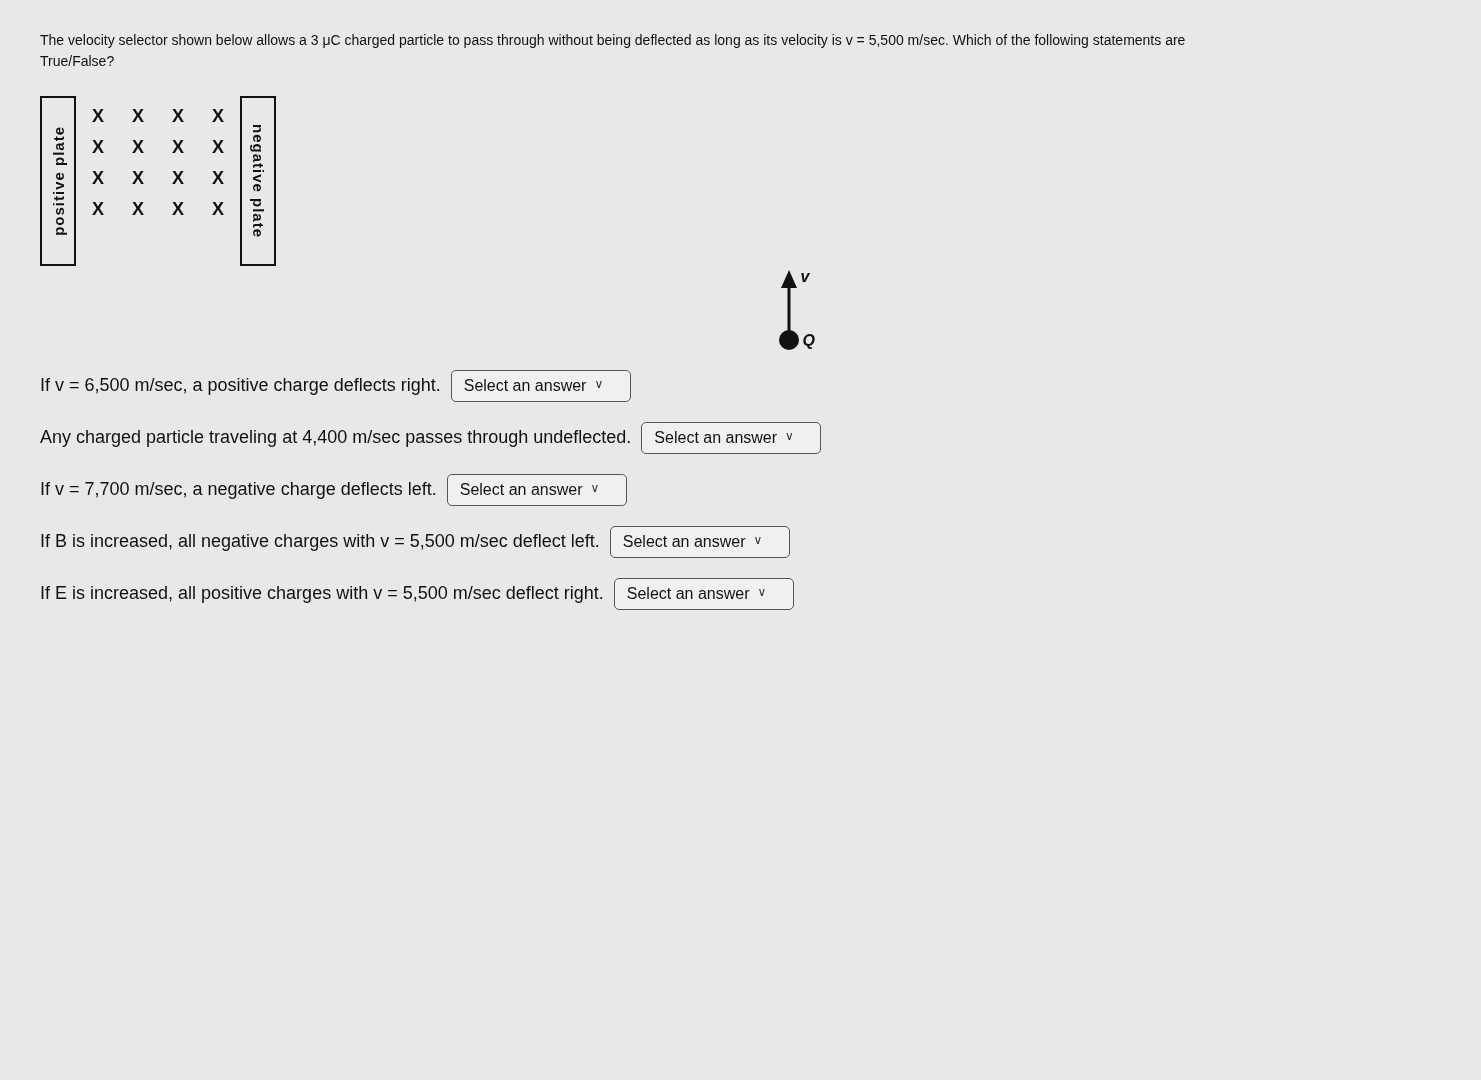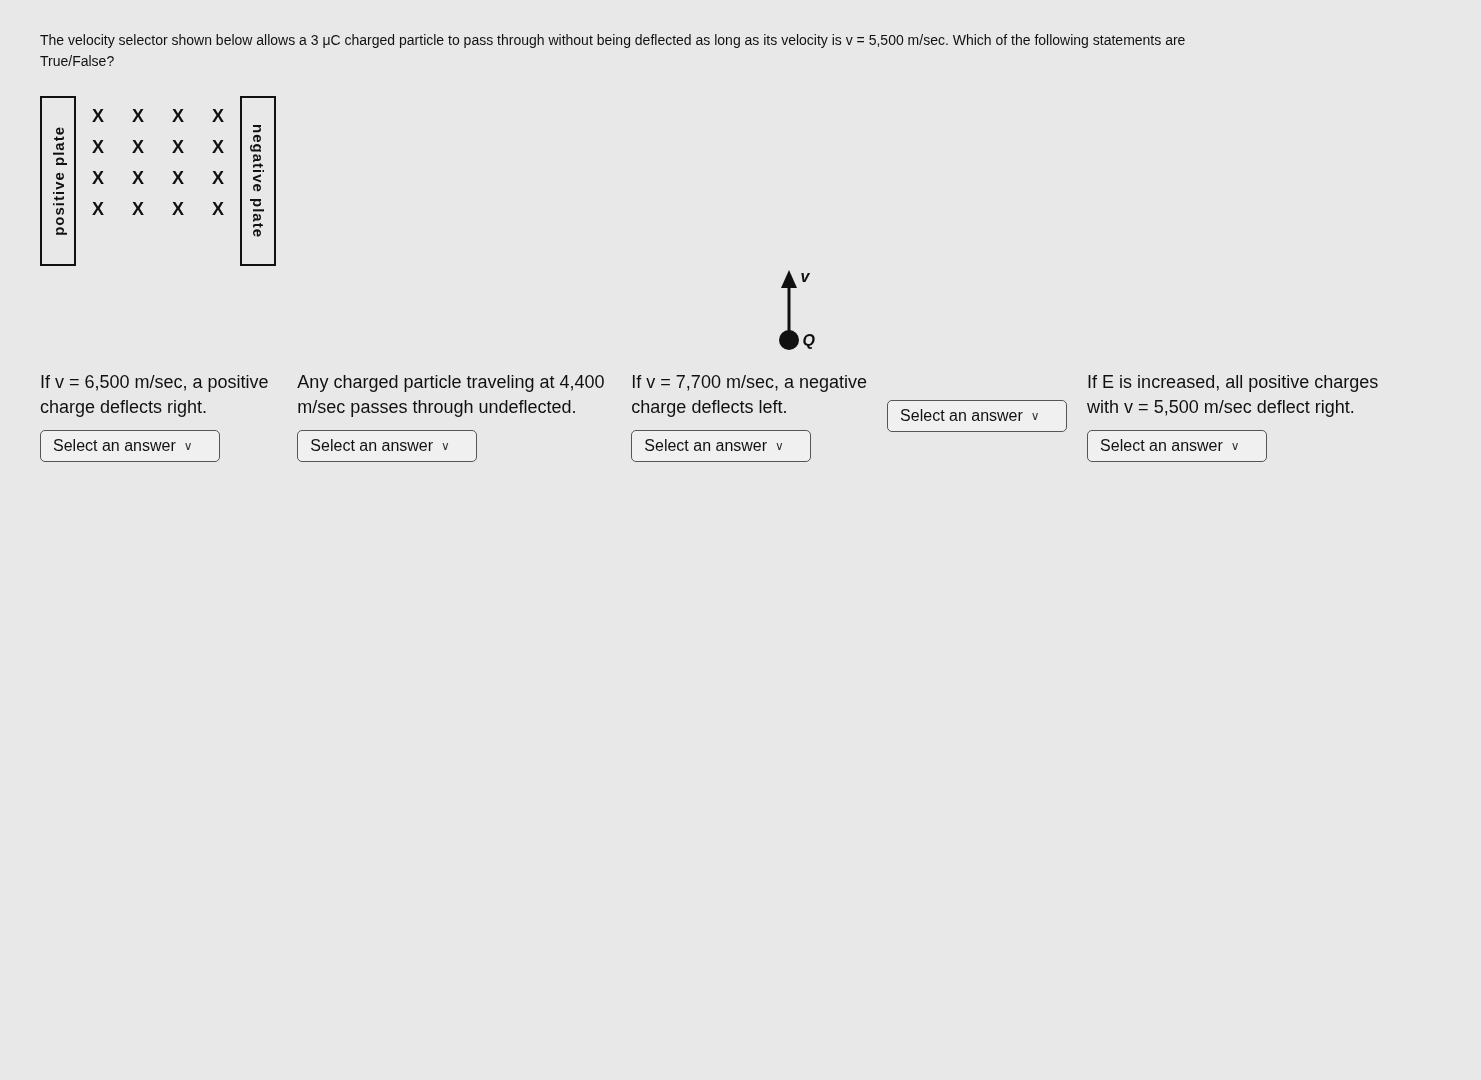--- a/index.html
+++ b/index.html
@@ -124,40 +124,40 @@
       bottom: 0;
       left: calc(50% + 14px);
       font-size: 16px;
       font-style: italic;
       font-weight: bold;
     }
 
     .questions-section {
       margin-top: 16px;
       display: flex;
-      flex-direction: row;
+      flex-direction: column;
       gap: 20px;
       max-width: 1350px;
     }
 
     .question-row {
       display: flex;
       align-items: center;
       gap: 10px;
       flex-wrap: wrap;
     }
 
     .question-text {
       font-size: 18px;
       line-height: 1.4;
     }
 
     .select-dropdown {
       display: inline-flex;
-      align-items: center;
+      align-items: flex-start;
       border: 1.5px solid #555;
       border-radius: 5px;
       padding: 6px 14px 6px 12px;
       font-size: 16px;
       background: #f0f0f0;
       cursor: pointer;
       white-space: nowrap;
       gap: 8px;
       min-width: 180px;
     }
@@ -250,20 +250,21 @@
       </div>
     </div>
     <div class="question-row">
       <span class="question-text">If v = 7,700 m/sec, a negative charge deflects left.</span>
       <div class="select-dropdown">
         <span>Select an answer</span>
         <span class="chevron">∨</span>
       </div>
     </div>
     <div class="question-row">
+      <span class="question-text">If B is increased, all negative charges with v = 5,500 m/sec deflect left.</span>
       <div class="select-dropdown">
         <span>Select an answer</span>
         <span class="chevron">∨</span>
       </div>
     </div>
     <div class="question-row">
       <span class="question-text">If E is increased, all positive charges with v = 5,500 m/sec deflect right.</span>
       <div class="select-dropdown">
         <span>Select an answer</span>
         <span class="chevron">∨</span>

